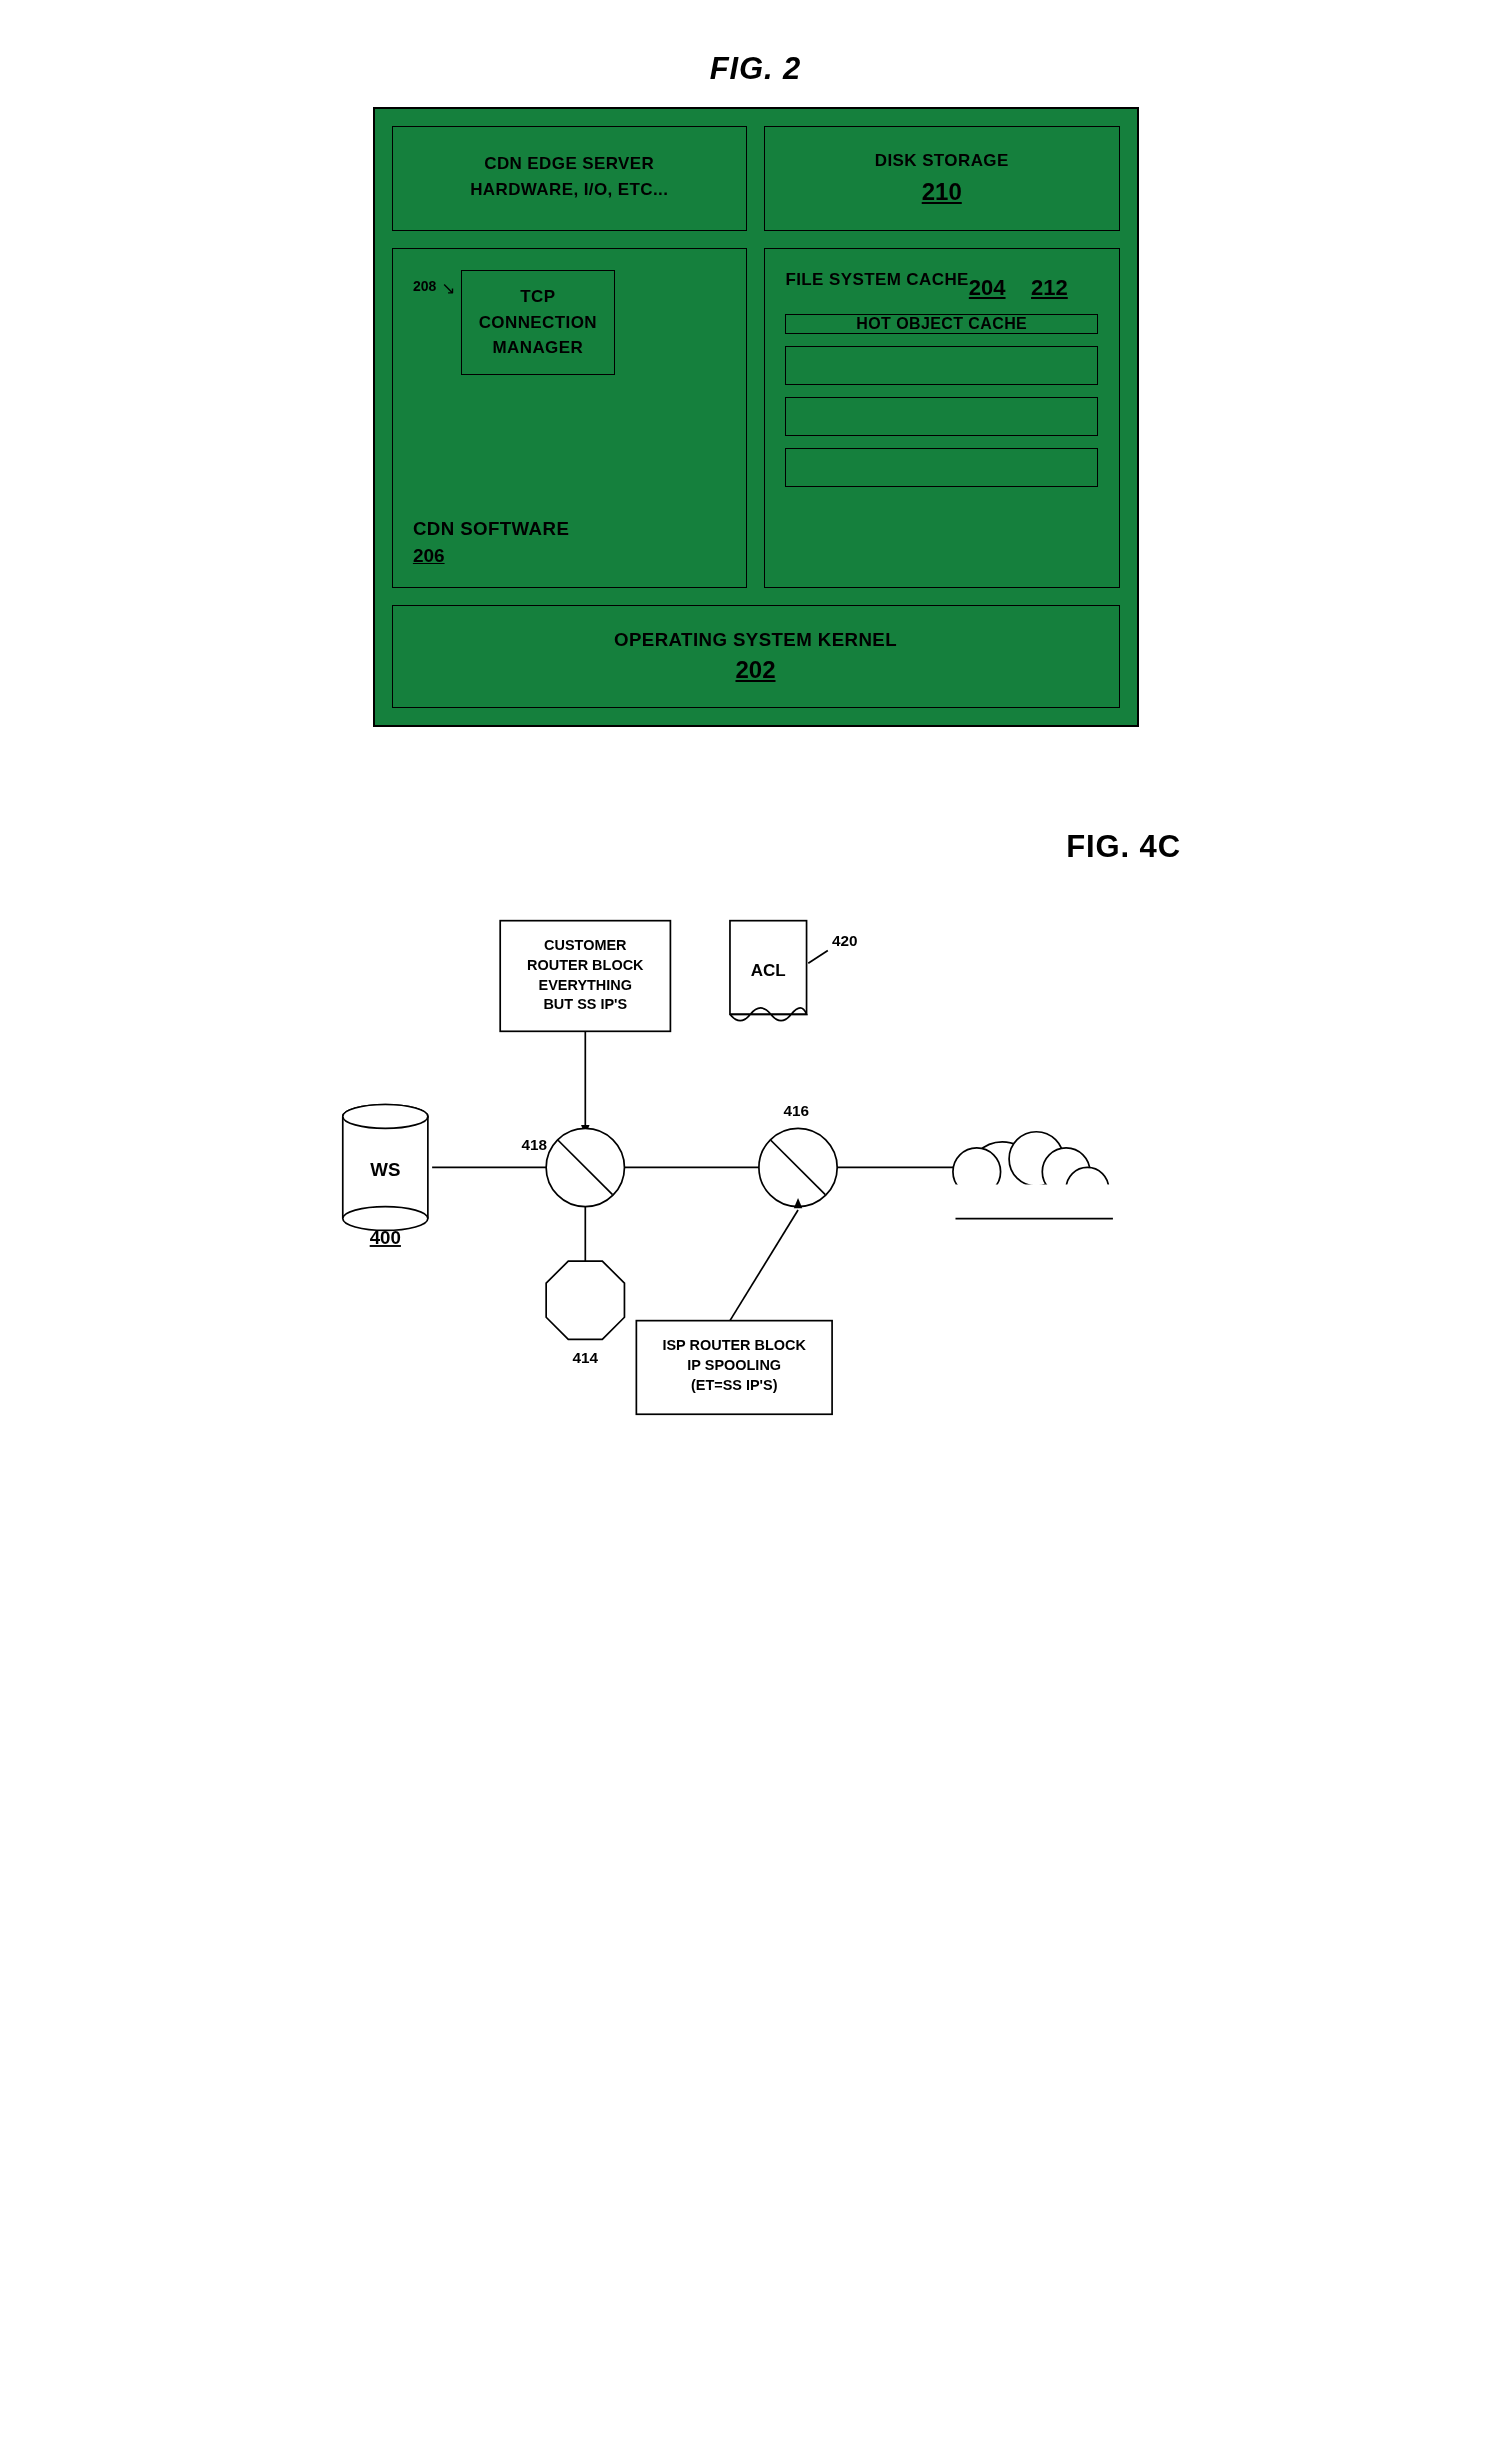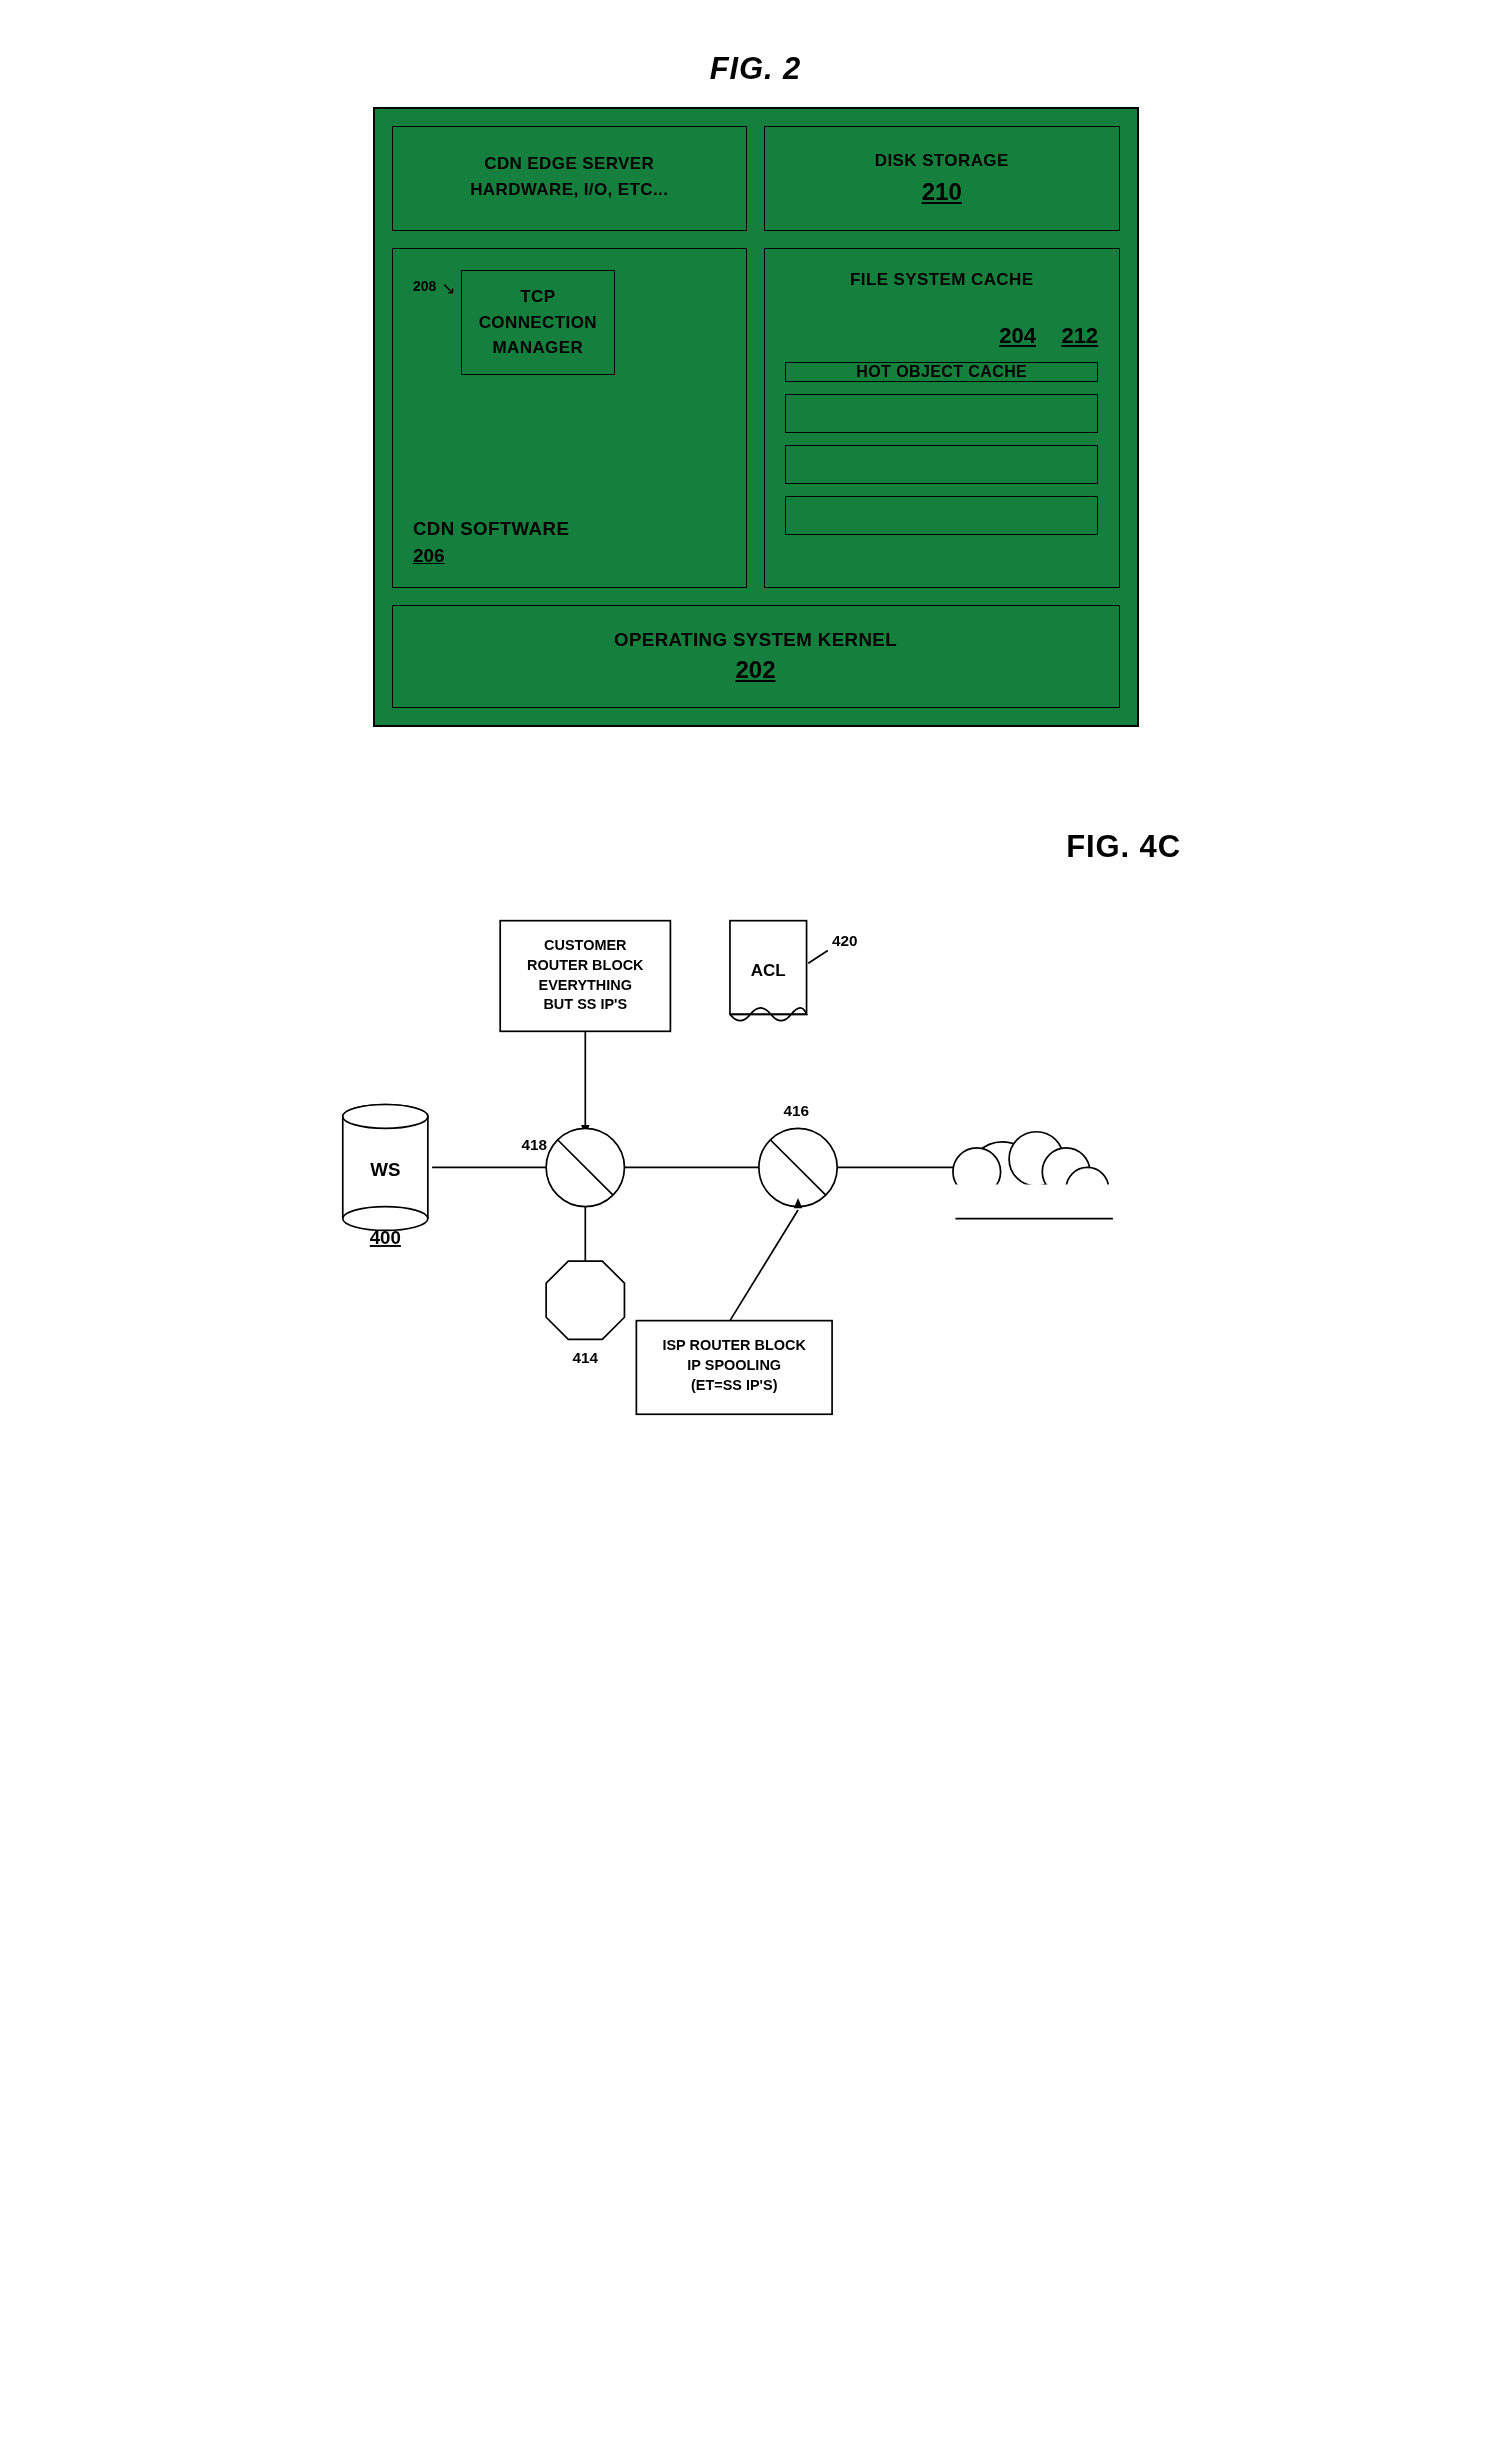--- a/index.html
+++ b/index.html
@@ -125,23 +125,22 @@
 
     .file-system-box {
       border: 1.7px solid #000;
       padding: 20.4px;
       flex: 1;
       display: flex;
       flex-direction: column;
     }
     .fs-header {
       display: flex;
-      flex-direction: column;
+      flex-direction: row;
       margin-bottom: 13.6px;
-      gap: 28px;
     }
     .fs-label {
       font-size: 17px;
       font-weight: bold;
       letter-spacing: 0.4px;
       text-align: center;
     }
     .fs-numbers {
       display: flex;
       justify-content: flex-end;

